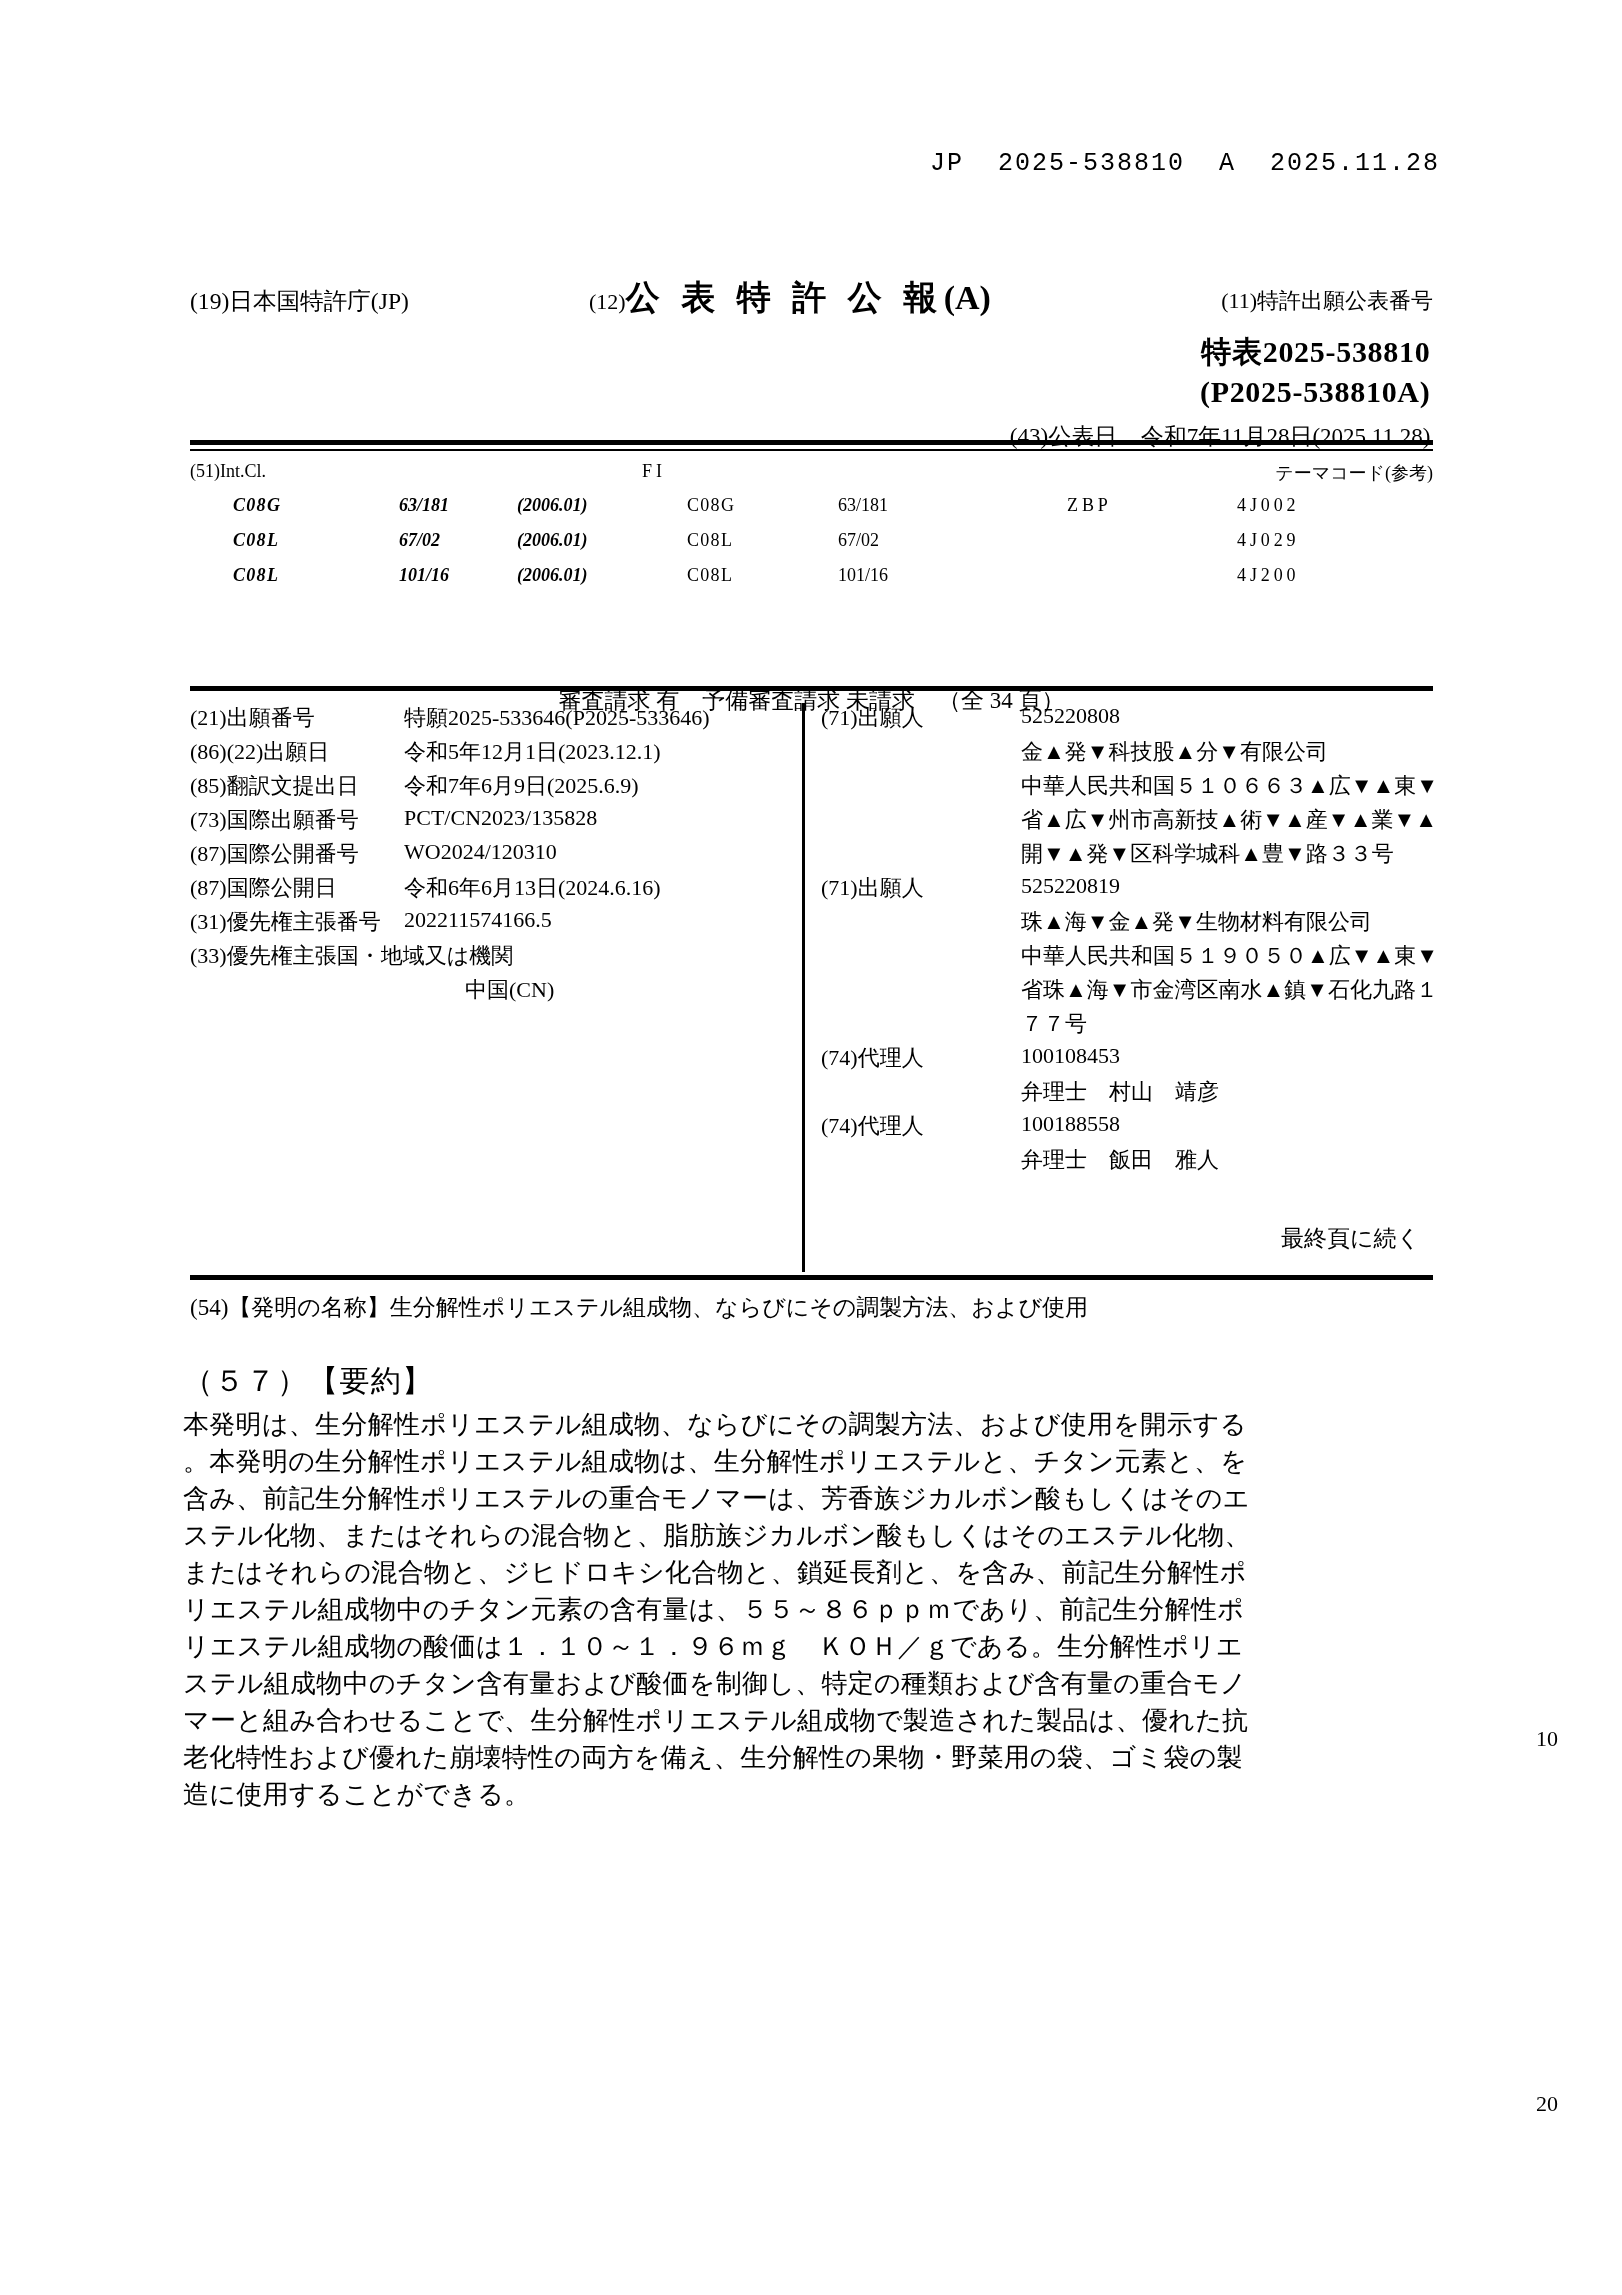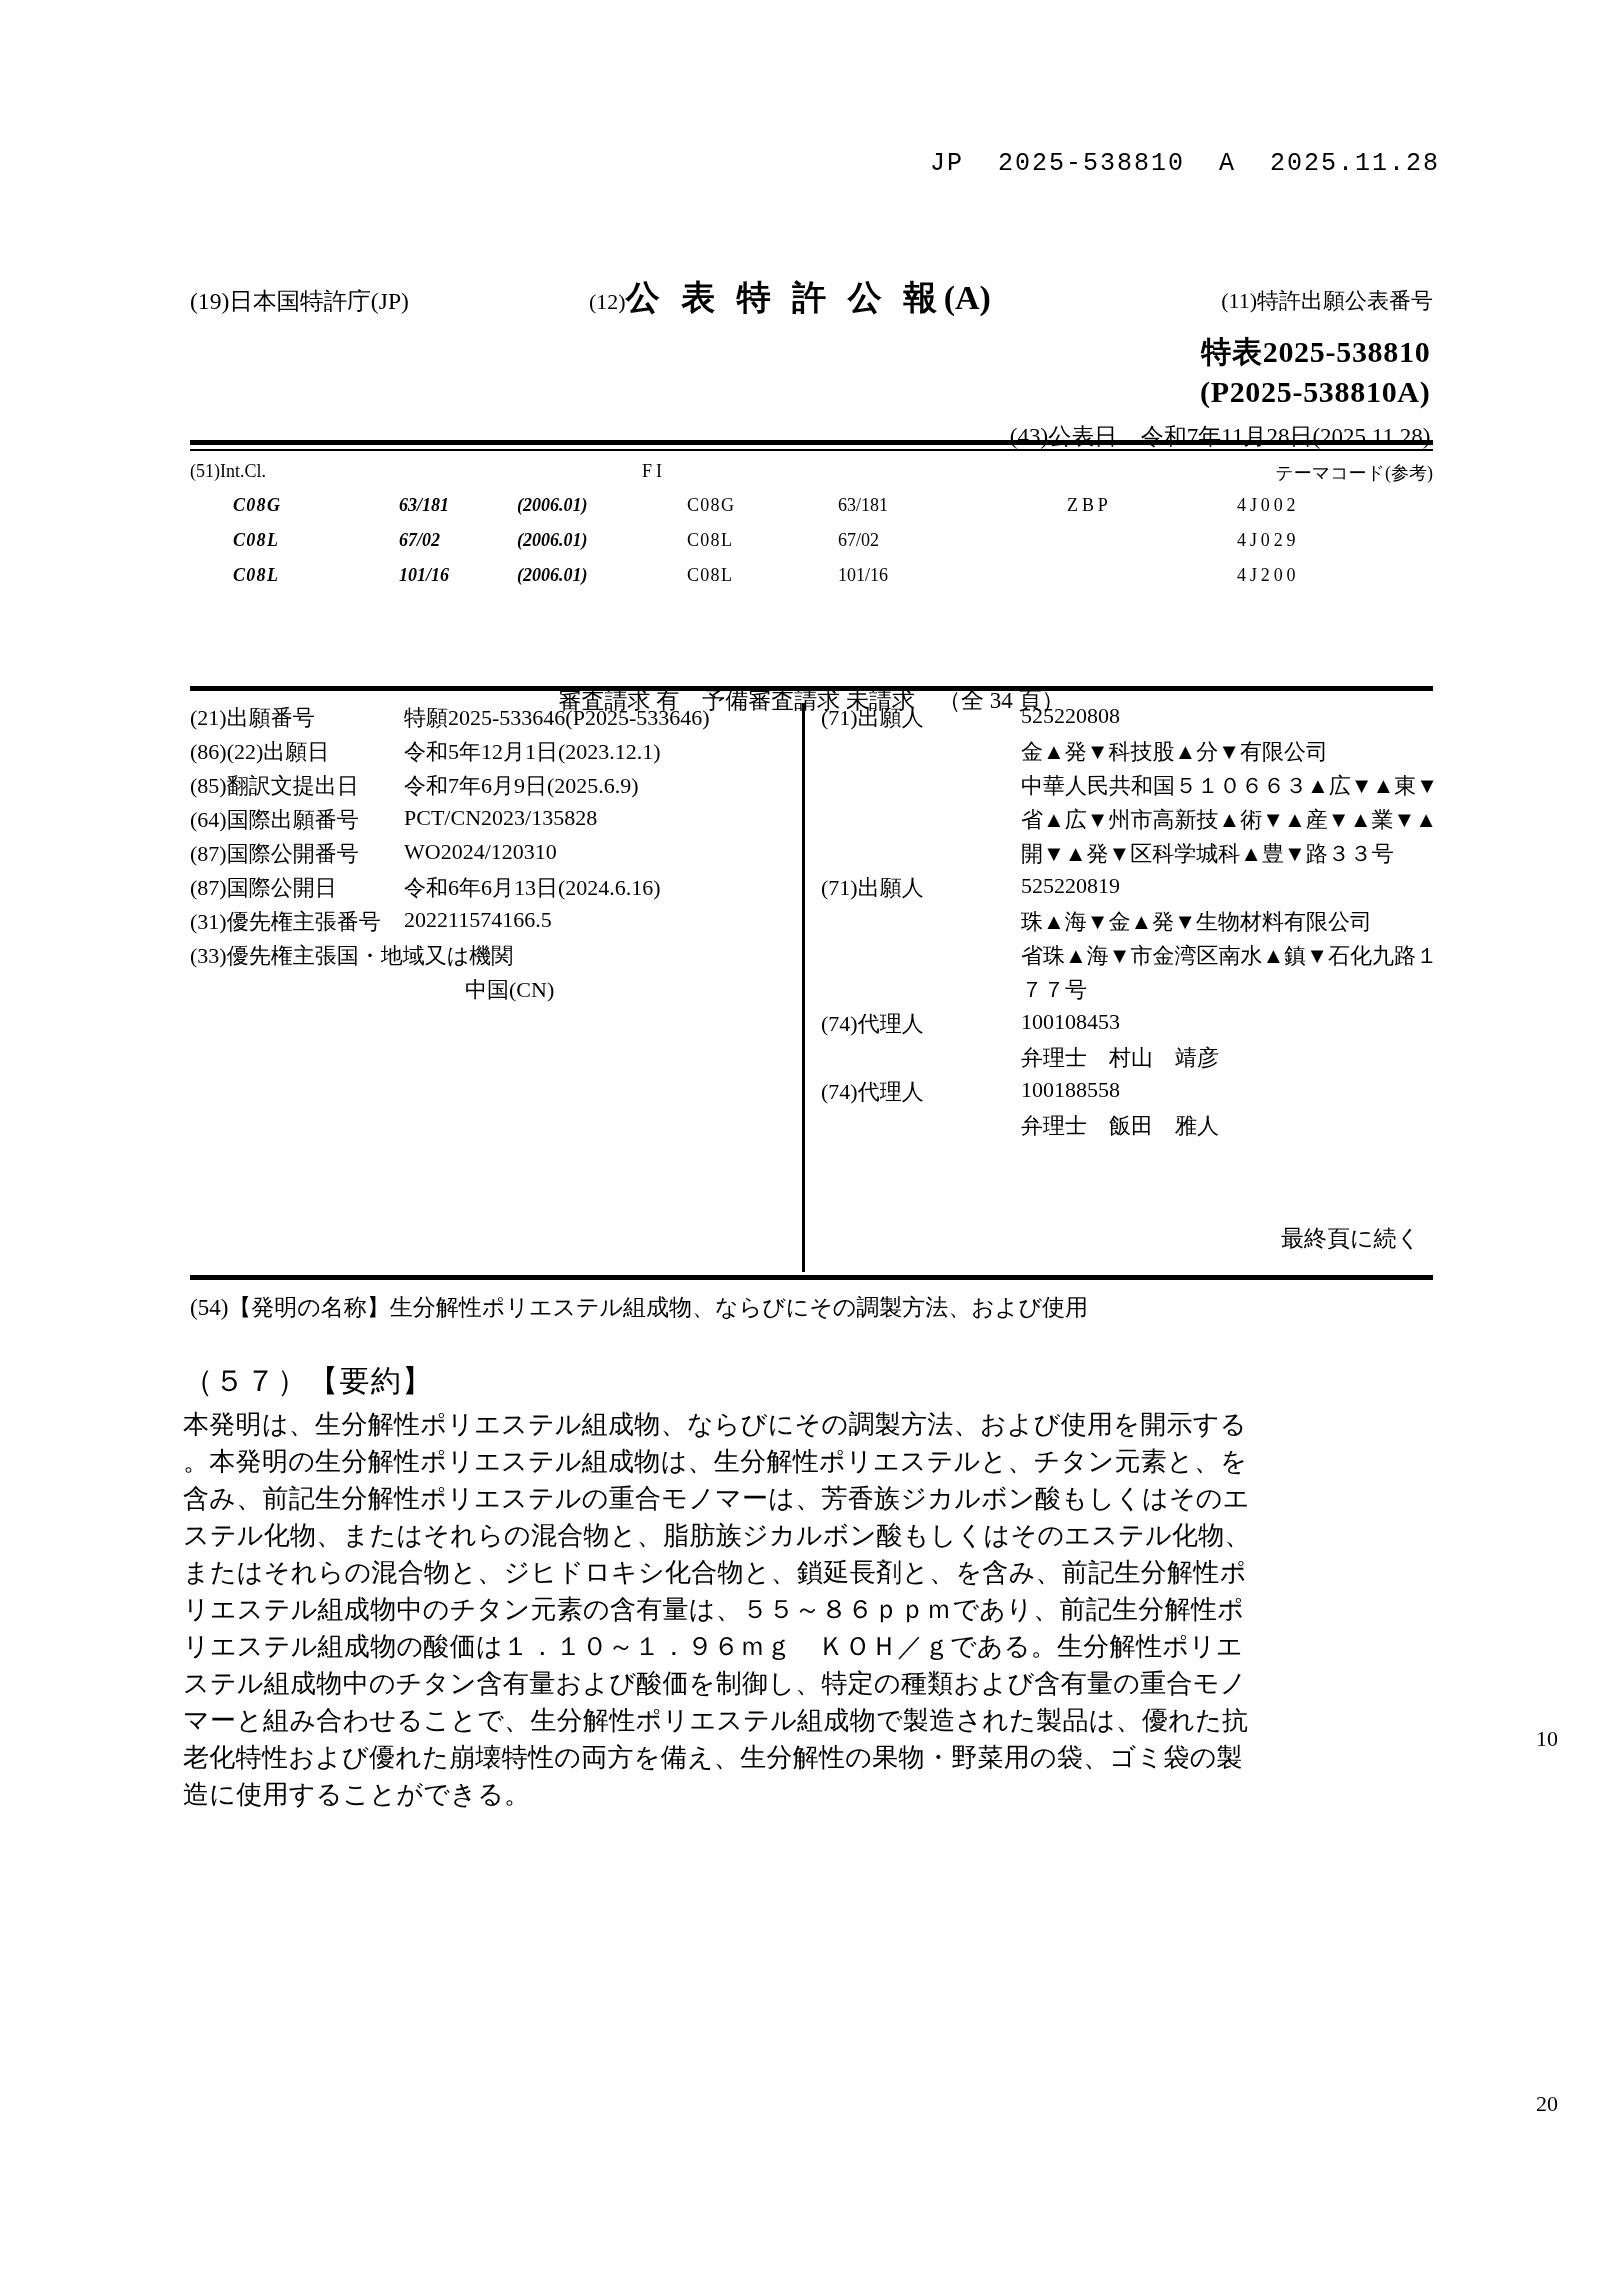--- a/index.html
+++ b/index.html
@@ -359,21 +359,21 @@
       </div>
       <div class="bib-row">
         <span class="bib-key">(86)(22)出願日</span>
         <span class="bib-val">令和5年12月1日(2023.12.1)</span>
       </div>
       <div class="bib-row">
         <span class="bib-key">(85)翻訳文提出日</span>
         <span class="bib-val">令和7年6月9日(2025.6.9)</span>
       </div>
       <div class="bib-row">
-        <span class="bib-key">(64)国際出願番号</span>
+        <span class="bib-key">(73)国際出願番号</span>
         <span class="bib-val">PCT/CN2023/135828</span>
       </div>
       <div class="bib-row">
         <span class="bib-key">(87)国際公開番号</span>
         <span class="bib-val">WO2024/120310</span>
       </div>
       <div class="bib-row">
         <span class="bib-key">(87)国際公開日</span>
         <span class="bib-val">令和6年6月13日(2024.6.16)</span>
       </div>
@@ -395,20 +395,21 @@
       <div class="bib-cont">金▲発▼科技股▲分▼有限公司</div>
       <div class="bib-cont">中華人民共和国５１０６６３▲広▼▲東▼</div>
       <div class="bib-cont">省▲広▼州市高新技▲術▼▲産▼▲業▼▲</div>
       <div class="bib-cont">開▼▲発▼区科学城科▲豊▼路３３号</div>
 
       <div class="bib-row">
         <span class="bib-key">(71)出願人</span>
         <span class="bib-val">525220819</span>
       </div>
       <div class="bib-cont">珠▲海▼金▲発▼生物材料有限公司</div>
+      <div class="bib-cont">中華人民共和国５１９０５０▲広▼▲東▼</div>
       <div class="bib-cont">省珠▲海▼市金湾区南水▲鎮▼石化九路１</div>
       <div class="bib-cont">７７号</div>
 
       <div class="bib-row">
         <span class="bib-key">(74)代理人</span>
         <span class="bib-val">100108453</span>
       </div>
       <div class="bib-cont">弁理士　村山　靖彦</div>
 
       <div class="bib-row">

